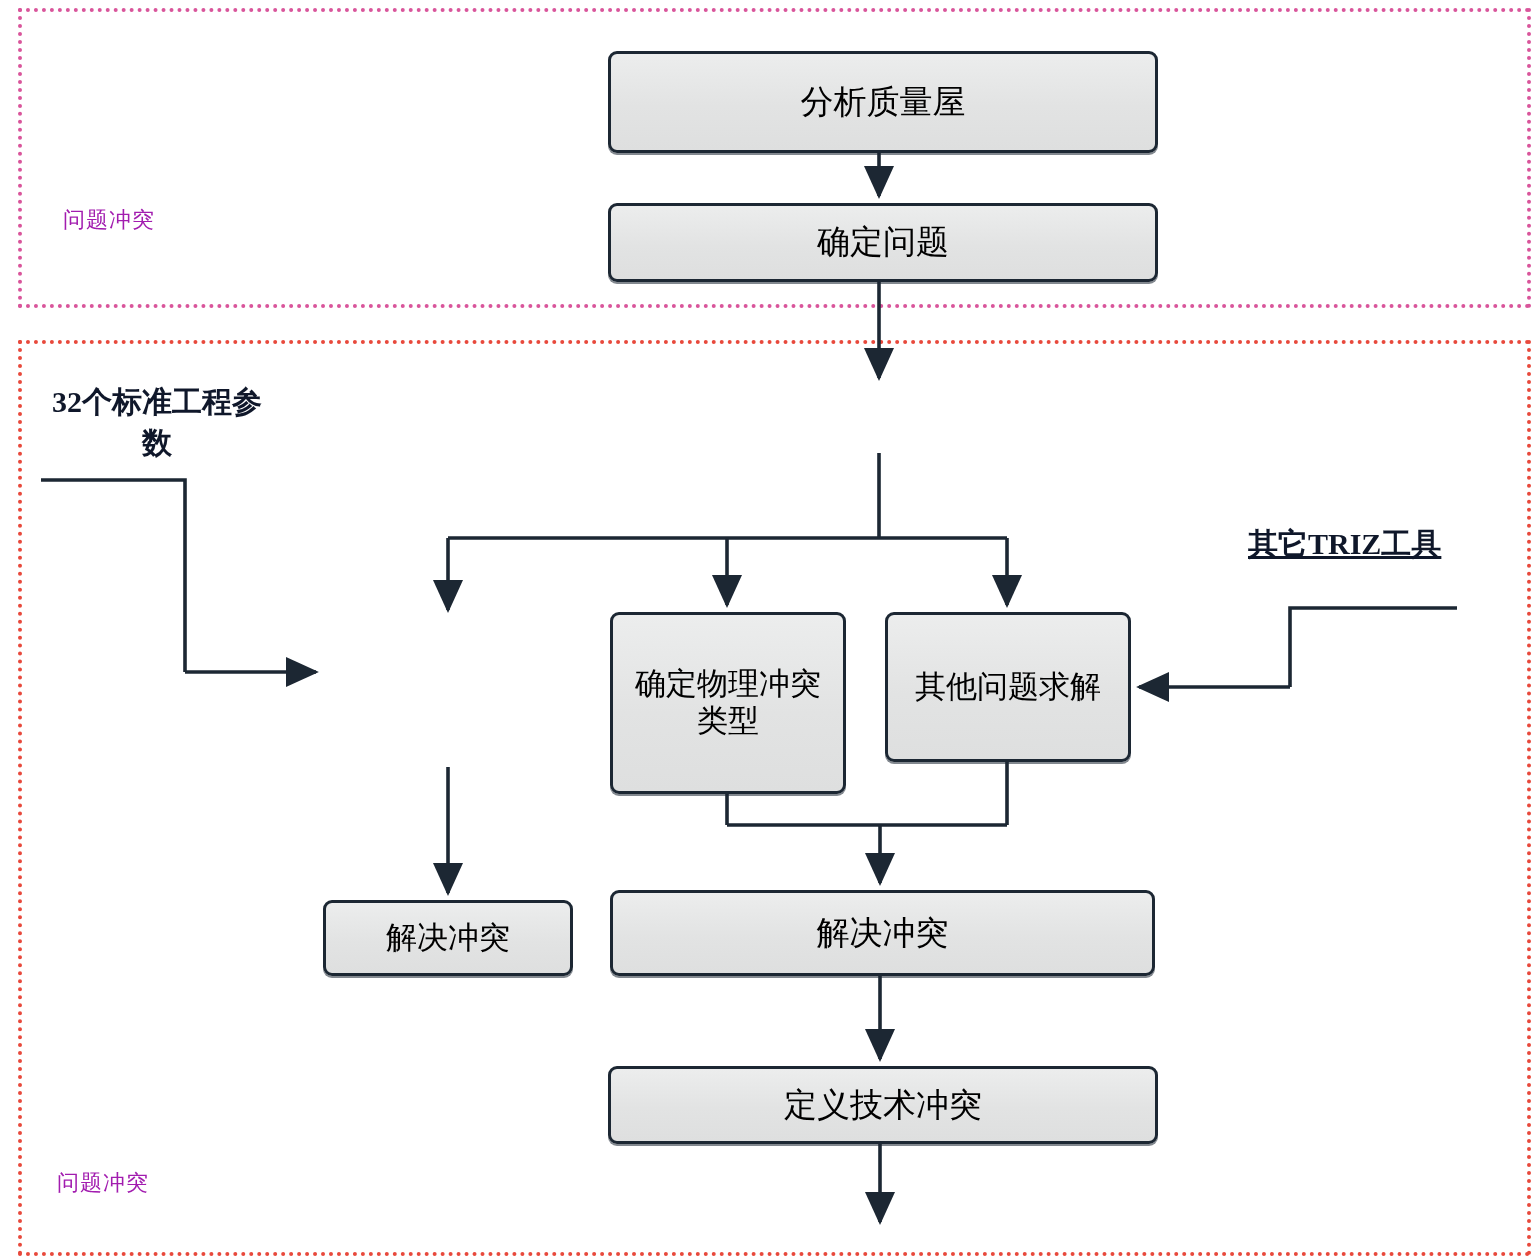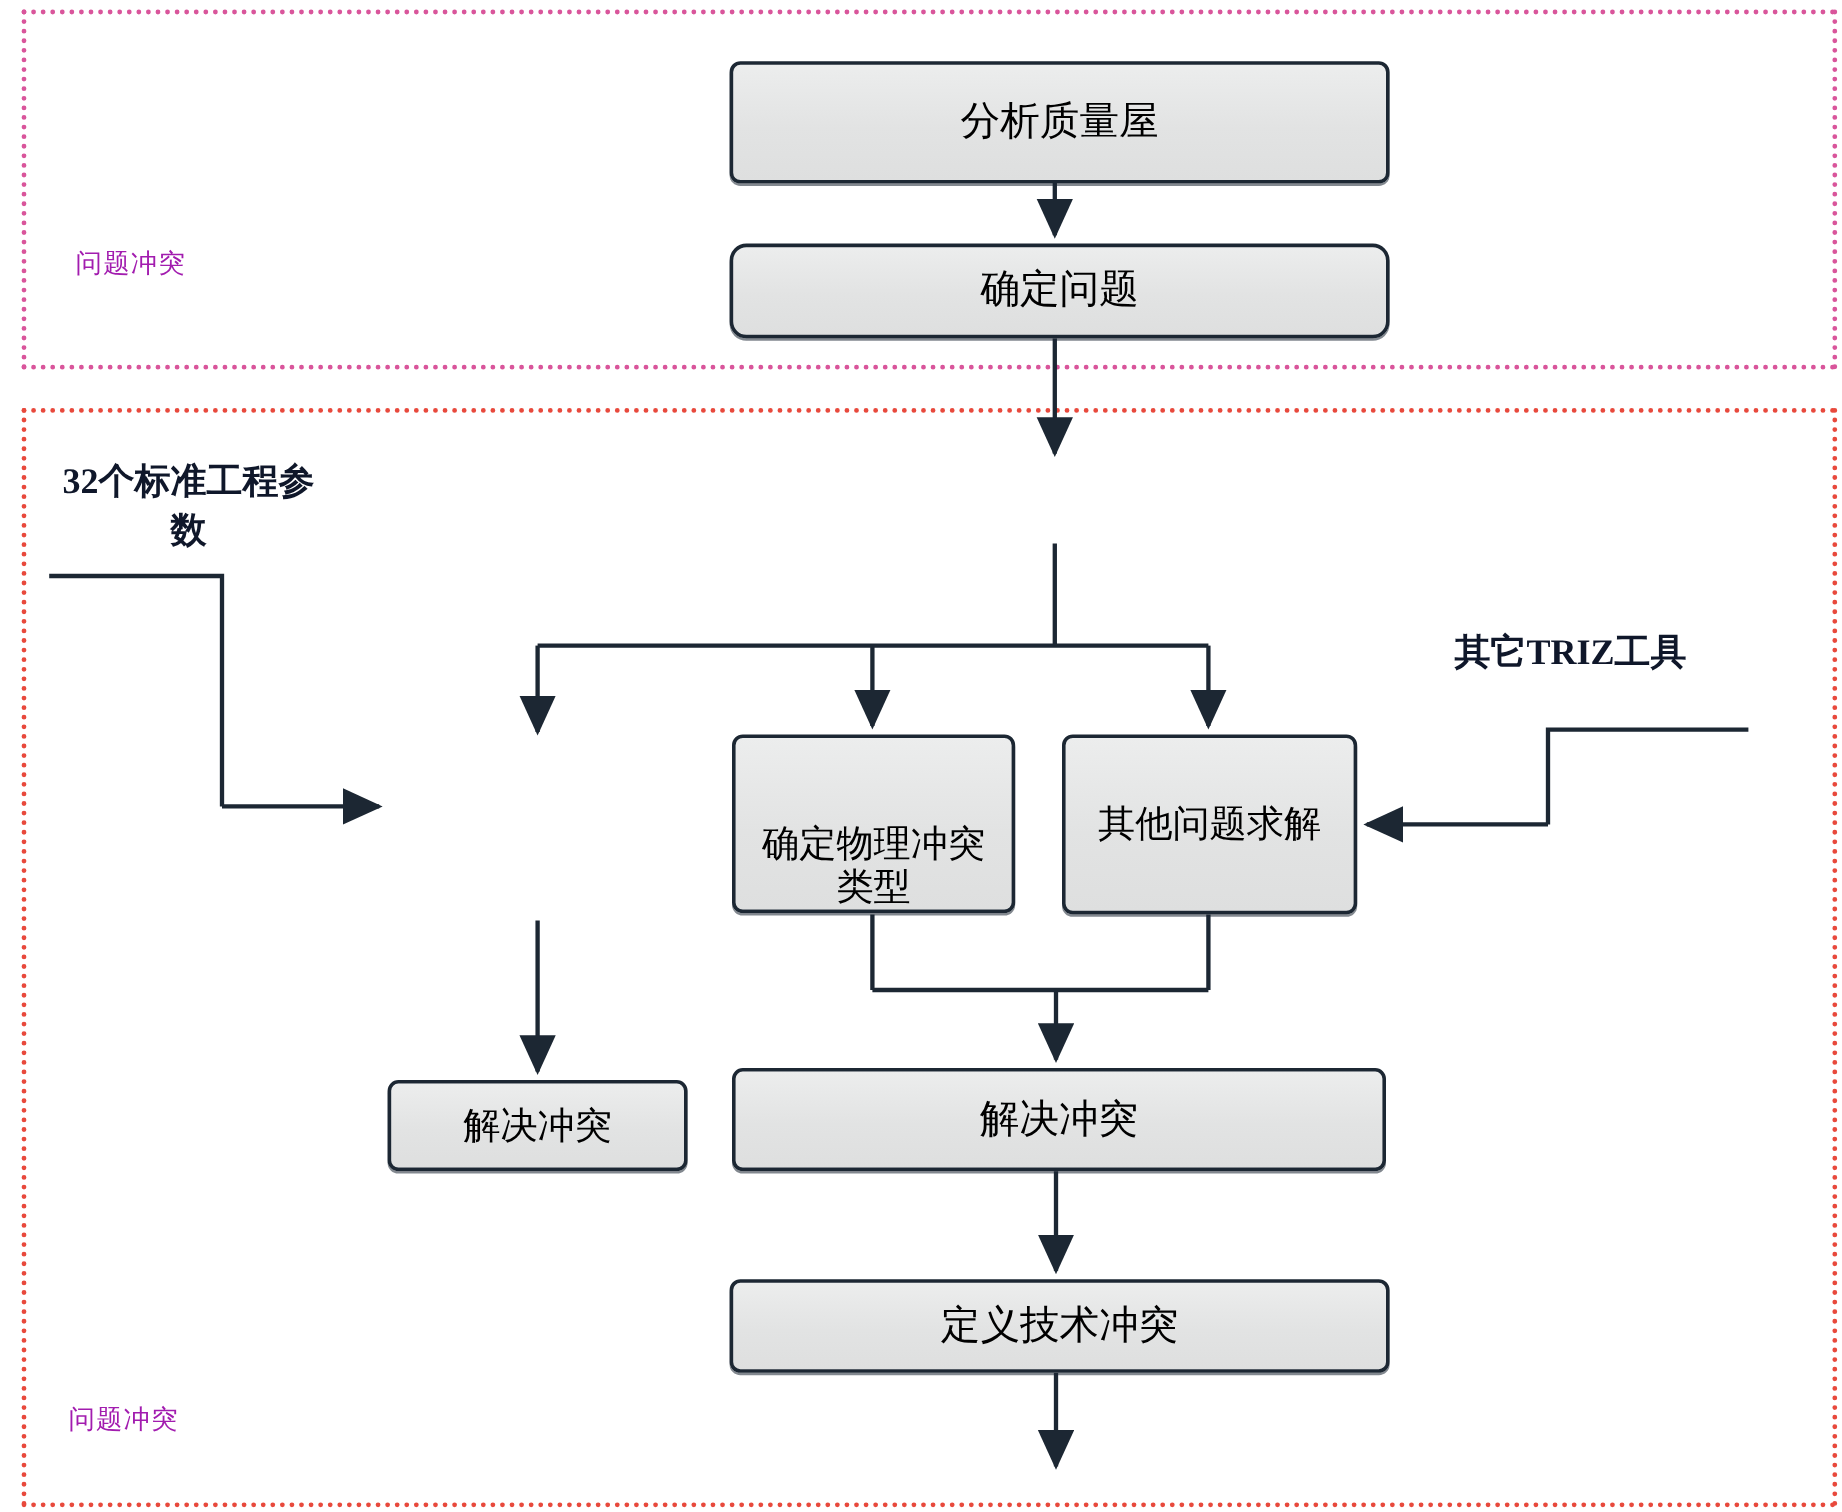--- a/index.html
+++ b/index.html
@@ -15,39 +15,39 @@
   
   .region-label{position:absolute;font-size:22px;color:#a21caf;letter-spacing:1px;
                 font-family:"Liberation Serif","DejaVu Serif",serif;white-space:nowrap;}
   #label-problem{left:63px;top:205px;}
   #label-solve{left:57px;top:1168px;}
 
   
   .annot{position:absolute;font-size:30px;font-weight:bold;color:#0f172a;
          font-family:"Liberation Serif","DejaVu Serif",serif;line-height:1.35;}
   #annot-params{left:44px;top:382px;width:226px;text-align:center;}
-  #annot-triz{left:1212px;top:524px;white-space:nowrap;}
+  #annot-triz{left:1248px;top:524px;white-space:nowrap;text-decoration:underline;}
 
   
   .node{position:absolute;box-sizing:border-box;
         background:linear-gradient(180deg,#eceded 0%,#e2e3e3 55%,#dedfdf 100%);
         border:3px solid #1c2733;border-radius:9px;
         box-shadow:0 2px 0 0 rgba(28,39,51,.55);
         display:flex;align-items:center;justify-content:center;
         text-align:center;color:#000;line-height:1.18;
         font-family:"Liberation Serif","DejaVu Serif",serif;}
   .node span{display:block;padding:0 8px;}
   .n-lg{font-size:33px;}
   .n-md{font-size:31px;}
 
   #node-hoq      {left:608px; top:51px;  width:550px; height:102px;}
-  #node-define   {left:608px; top:203px; width:550px; height:79px;border-radius:14px;}
+  #node-define   {left:608px; top:203px; width:550px; height:79px;}
   #node-type     {left:608px; top:385px; width:550px; height:68px;}
   #node-tech     {left:323px; top:617px; width:250px; height:150px;}
-  #node-phys     {left:610px; top:612px; width:236px; height:149px;align-items:flex-end;}
+  #node-phys     {left:610px; top:612px; width:236px; height:182px;}
   #node-other    {left:885px; top:612px; width:246px; height:150px;text-align:center;}
   #node-resolve1 {left:323px; top:900px; width:250px; height:76px;}
   #node-resolve2 {left:610px; top:890px; width:545px; height:86px;}
   #node-plan     {left:608px; top:1066px;width:550px; height:78px;}
 
   
   #wires{position:absolute;left:0;top:0;width:1535px;height:1260px;}
 </style>
 </head>
 <body>

